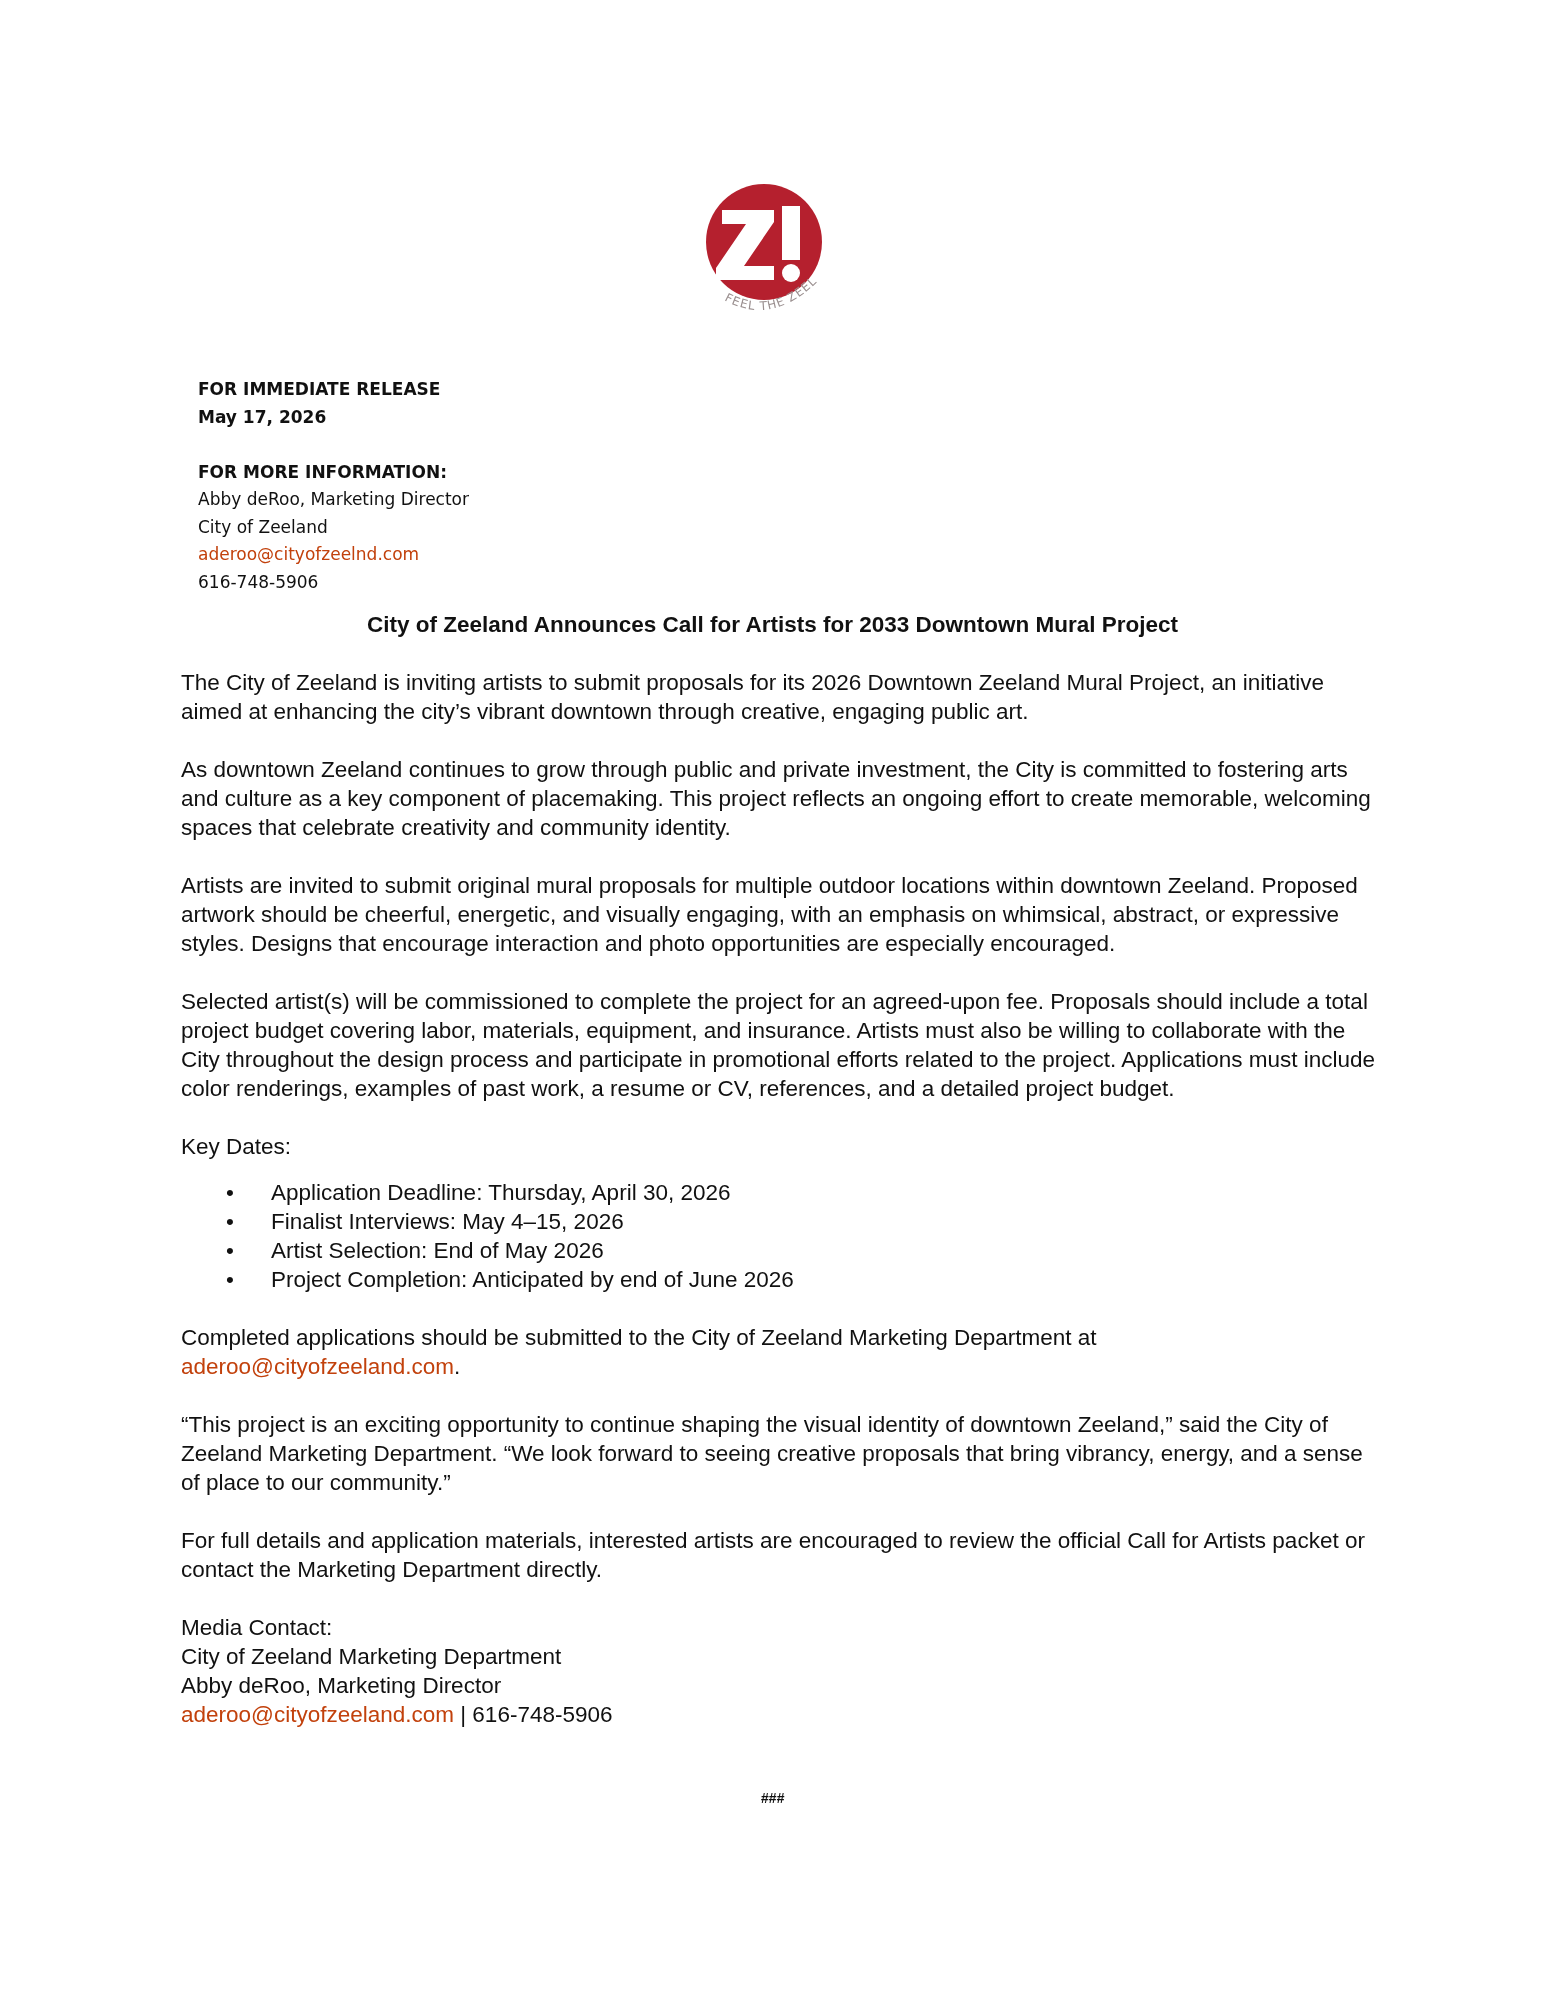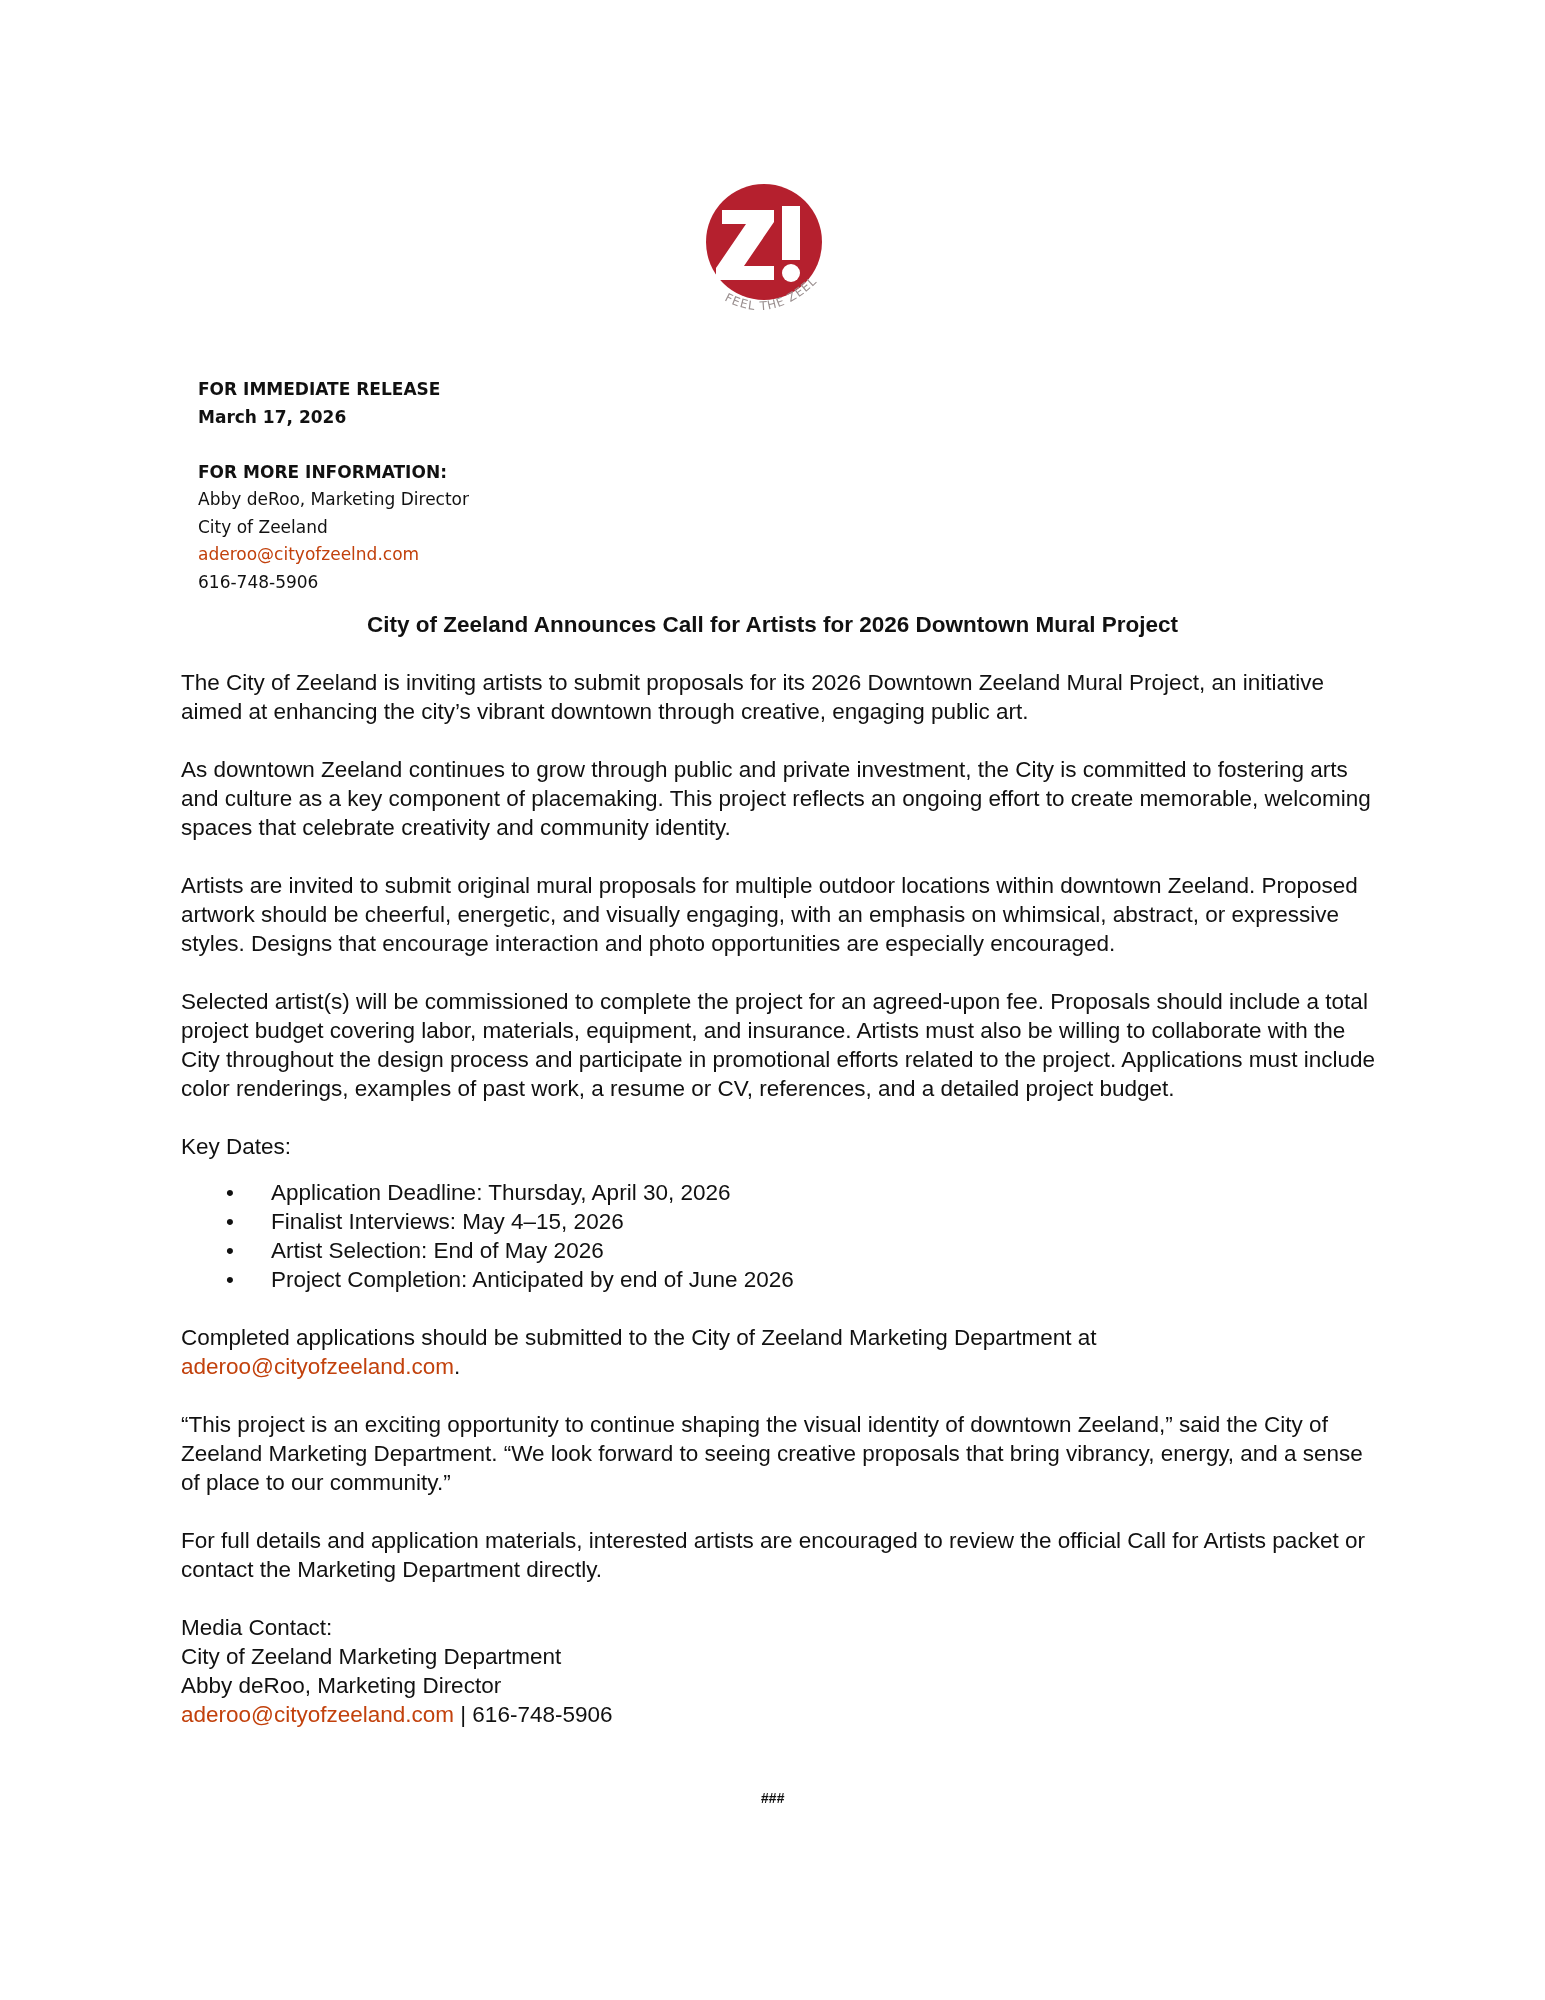--- a/index.html
+++ b/index.html
@@ -34,30 +34,30 @@
     <rect x="94" y="26" width="18" height="54" fill="#ffffff"></rect>
     <circle cx="103" cy="93" r="9" fill="#ffffff"></circle>
     <text font-family="DejaVu Sans, sans-serif" font-size="12" fill="#9a8f8f" letter-spacing="1">
       <textPath href="#arcPath">FEEL THE ZEEL</textPath>
     </text>
   </svg>
 </div>
 
 <div class="header-block">
   <div class="bold">FOR IMMEDIATE RELEASE</div>
-  <div class="bold">March 17, 2026</div>
+  <div class="bold">May 17, 2026</div>
   <div class="gap"></div>
   <div class="bold">FOR MORE INFORMATION:</div>
   <div>Abby deRoo, Marketing Director</div>
   <div>City of Zeeland</div>
   <div><a class="link">aderoo@cityofzeelnd.com</a></div>
   <div>616-748-5906</div>
 </div>
 
-<div class="title">City of Zeeland Announces Call for Artists for 2026 Downtown Mural Project</div>
+<div class="title">City of Zeeland Announces Call for Artists for 2033 Downtown Mural Project</div>
 
 <div class="body">
   <p>The City of Zeeland is inviting artists to submit proposals for its 2026 Downtown Zeeland Mural Project, an initiative aimed at enhancing the city’s vibrant downtown through creative, engaging public art.</p>
   <p>As downtown Zeeland continues to grow through public and private investment, the City is committed to fostering arts and culture as a key component of placemaking. This project reflects an ongoing effort to create memorable, welcoming spaces that celebrate creativity and community identity.</p>
   <p>Artists are invited to submit original mural proposals for multiple outdoor locations within downtown Zeeland. Proposed artwork should be cheerful, energetic, and visually engaging, with an emphasis on whimsical, abstract, or expressive styles. Designs that encourage interaction and photo opportunities are especially encouraged.</p>
   <p>Selected artist(s) will be commissioned to complete the project for an agreed-upon fee. Proposals should include a total project budget covering labor, materials, equipment, and insurance. Artists must also be willing to collaborate with the City throughout the design process and participate in promotional efforts related to the project. Applications must include color renderings, examples of past work, a resume or CV, references, and a detailed project budget.</p>
 
   <p class="nogap">Key Dates:</p>
   <ul class="dates">
     <li><span class="bullet">•</span><span>Application Deadline: Thursday, April 30, 2026</span></li>

